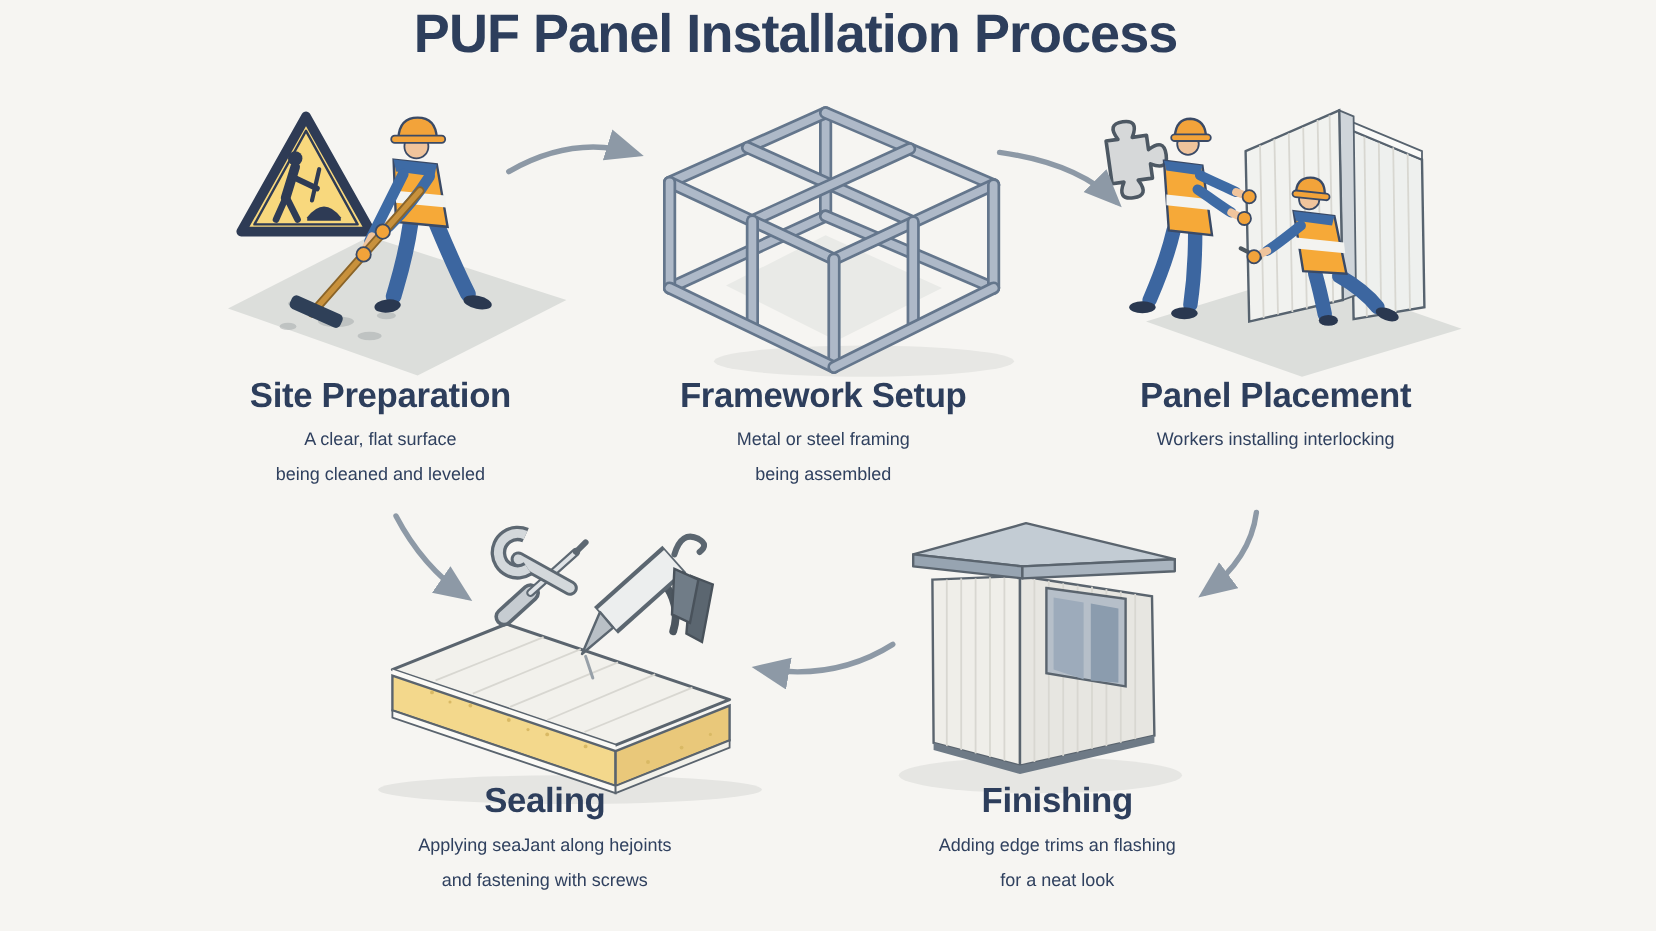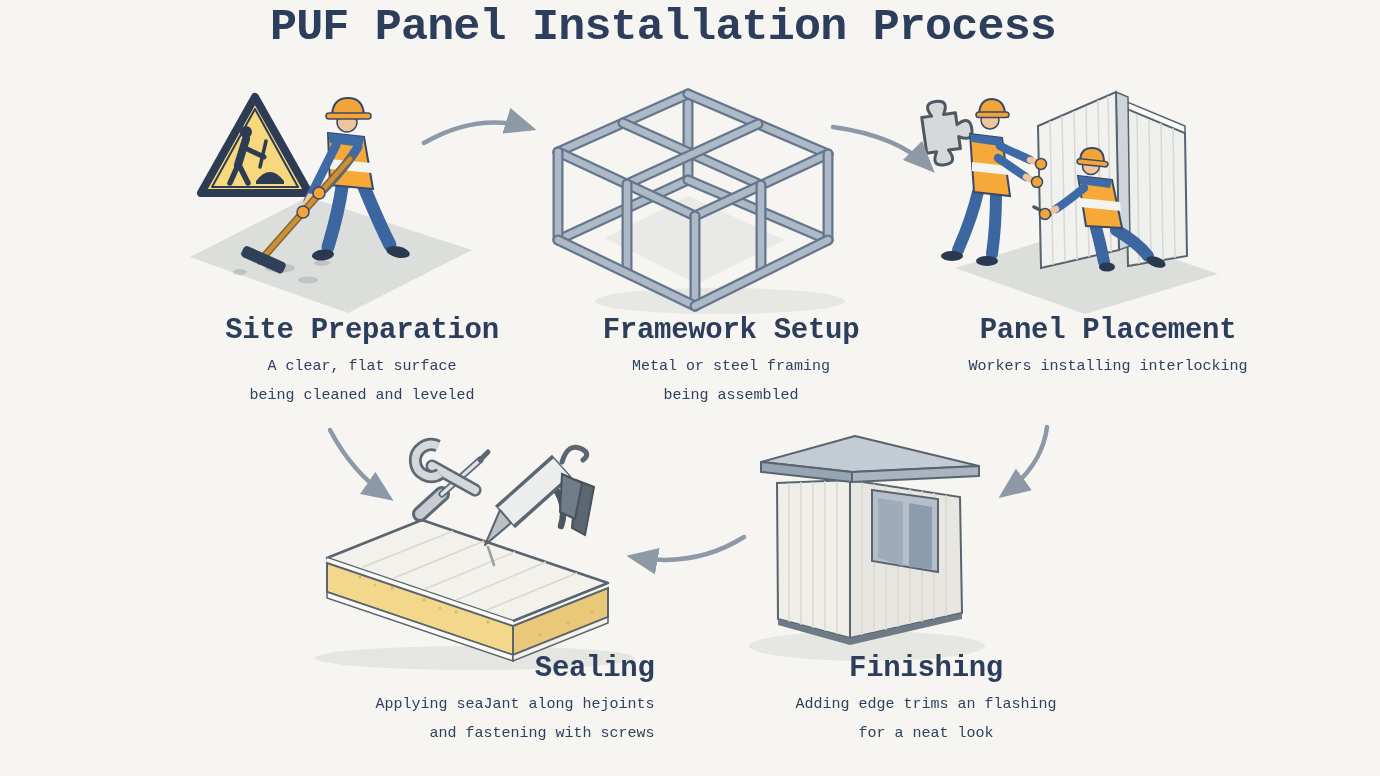--- a/index.html
+++ b/index.html
@@ -1,26 +1,26 @@
 <!DOCTYPE html>
 <html><head>
 <meta charset="utf-8">
 <style>
   html,body{margin:0;padding:0;background:#e9e9e9;}
   .canvas{
     position:relative;width:1380px;height:776px;background:#f6f5f2;
-    overflow:hidden;font-family:Liberation Mono, monospace;color:#2d3e5c;
+    overflow:hidden;font-family:Liberation Sans, sans-serif;color:#2d3e5c;
   }
   .abs{position:absolute;}
   .page-title{
     position:absolute;top:2px;left:663px;transform:translateX(-50%);
     font-size:45px;font-weight:700;letter-spacing:-0.8px;white-space:nowrap;
     color:#2d3e5c;
   }
-  .step-text{position:absolute;transform:translateX(-50%);text-align:center;margin-left:45px;}
+  .step-text{position:absolute;transform:translateX(-50%);text-align:center;}
   .step-name{font-size:29px;font-weight:700;letter-spacing:-0.3px;white-space:nowrap;margin-bottom:5px;}
   .step-caption{font-size:15px;line-height:29px;white-space:nowrap;color:#30415f;}
   svg{display:block;}
   .beamO{stroke:#64768c;stroke-width:11;stroke-linecap:round;fill:none;}
   .beamI{stroke:#aeb9c8;stroke-width:6.5;stroke-linecap:round;fill:none;}
   .rib{stroke:#d8d7d1;stroke-width:1.5;}
   .outl{stroke:#3a4a66;}
 </style>
 </head>
 <body>
@@ -298,21 +298,21 @@
     <div class="step-name">Framework Setup</div>
     <div class="step-caption">Metal or steel framing</div>
     <div class="step-caption">being assembled</div>
   </div>
 
   <div class="step-text" style="left:1063px;top:314px;">
     <div class="step-name">Panel Placement</div>
     <div class="step-caption">Workers installing interlocking</div>
   </div>
 
-  <div class="step-text" style="left:470px;top:652px;text-align:right;">
+  <div class="step-text" style="left:454px;top:652px;">
     <div class="step-name">Sealing</div>
     <div class="step-caption">Applying seaJant along hejoints</div>
     <div class="step-caption">and fastening with screws</div>
   </div>
 
   <div class="step-text" style="left:881px;top:652px;">
     <div class="step-name">Finishing</div>
     <div class="step-caption">Adding edge trims an flashing</div>
     <div class="step-caption">for a neat look</div>
   </div>

